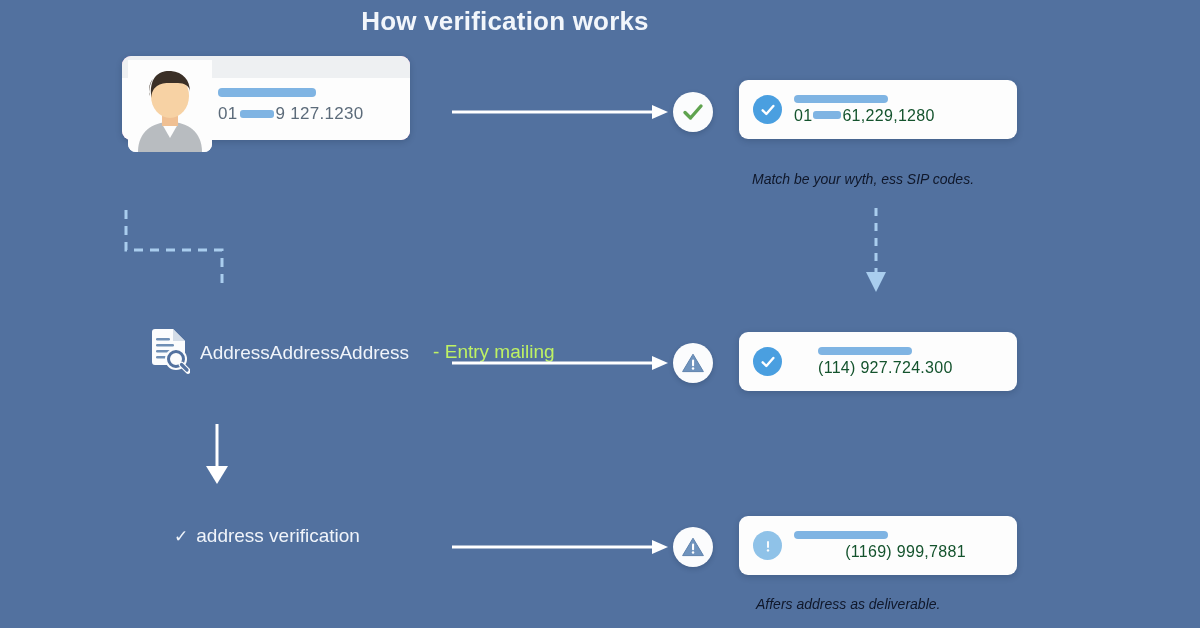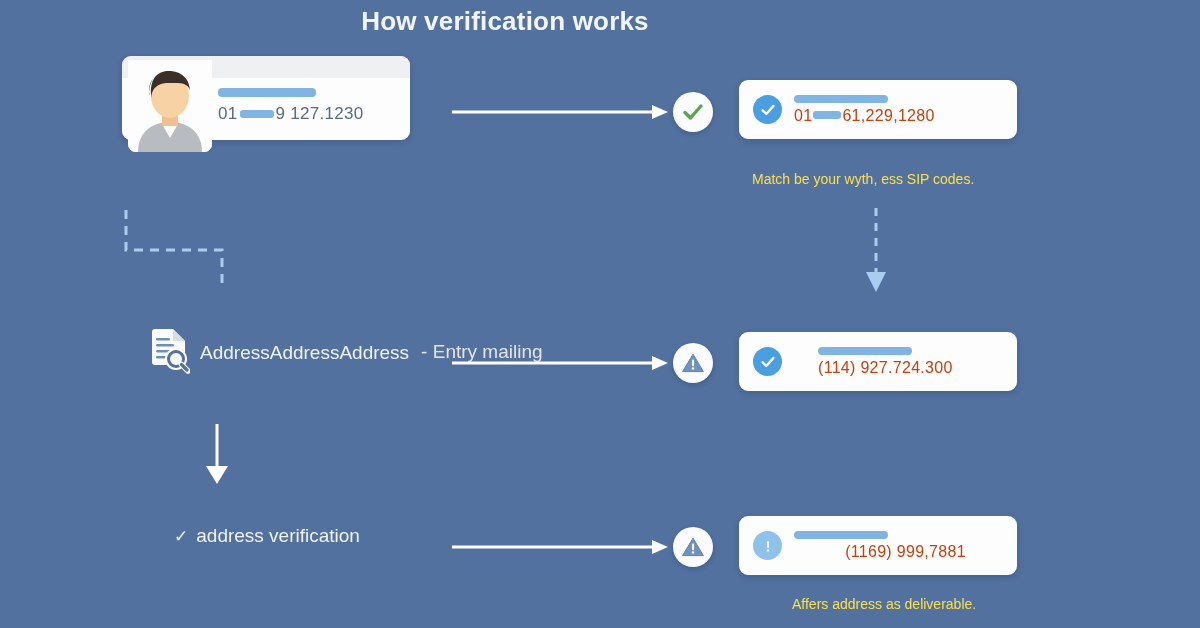--- a/index.html
+++ b/index.html
@@ -129,31 +129,32 @@
   }
   .card-bar {
     width: 94px;
     height: 8px;
     border-radius: 4px;
     background: #7fb4e3;
     margin-bottom: 4px;
   }
   .card-text {
     font-size: 16px;
-    color: #c2410c;
+    color: #14532d;
     letter-spacing: .3px;
     white-space: nowrap;
   }
 
   
   .caption {
     position: absolute;
     font-size: 14px;
-    color: #fde047;
+    color: #0f172a;
     white-space: nowrap;
+    font-style: italic;
   }
 
   
   .status-badge {
     position: absolute;
     width: 40px;
     height: 40px;
     border-radius: 50%;
     background: #fbfcfd;
     box-shadow: 0 2px 5px rgba(20,35,60,.22);
@@ -177,22 +178,22 @@
   }
   .addr-col {
     display: flex;
     flex-direction: row;
     line-height: 23px;
     font-size: 19px;
     color: #f0f4fa;
   }
   .addr-suffix {
     font-size: 19px;
-    color: #e5e5e5;
-    margin-left: 12px;
+    color: #bef264;
+    margin-left: 24px;
     white-space: nowrap;
   }
 
   
   .checklist {
     position: absolute;
     left: 174px;
     top: 520px;
     font-size: 19px;
     color: #f0f4fa;
@@ -367,13 +368,13 @@
       <rect x="10.6" y="4.6" width="2.8" height="10.4" rx="1.4" fill="#ffffff"></rect>
       <circle cx="12" cy="18.6" r="1.8" fill="#ffffff"></circle>
     </svg>
   </div>
   <div class="card-body">
     <div class="card-bar"></div>
     <div class="card-text">(1169) 999,7881</div>
   </div>
 </div>
 
-<div class="caption" style="left:792px; top:596px;">Affers address as deliverable.</div>
+<div class="caption" style="left:756px; top:596px;">Affers address as deliverable.</div>
 
 </body></html>

